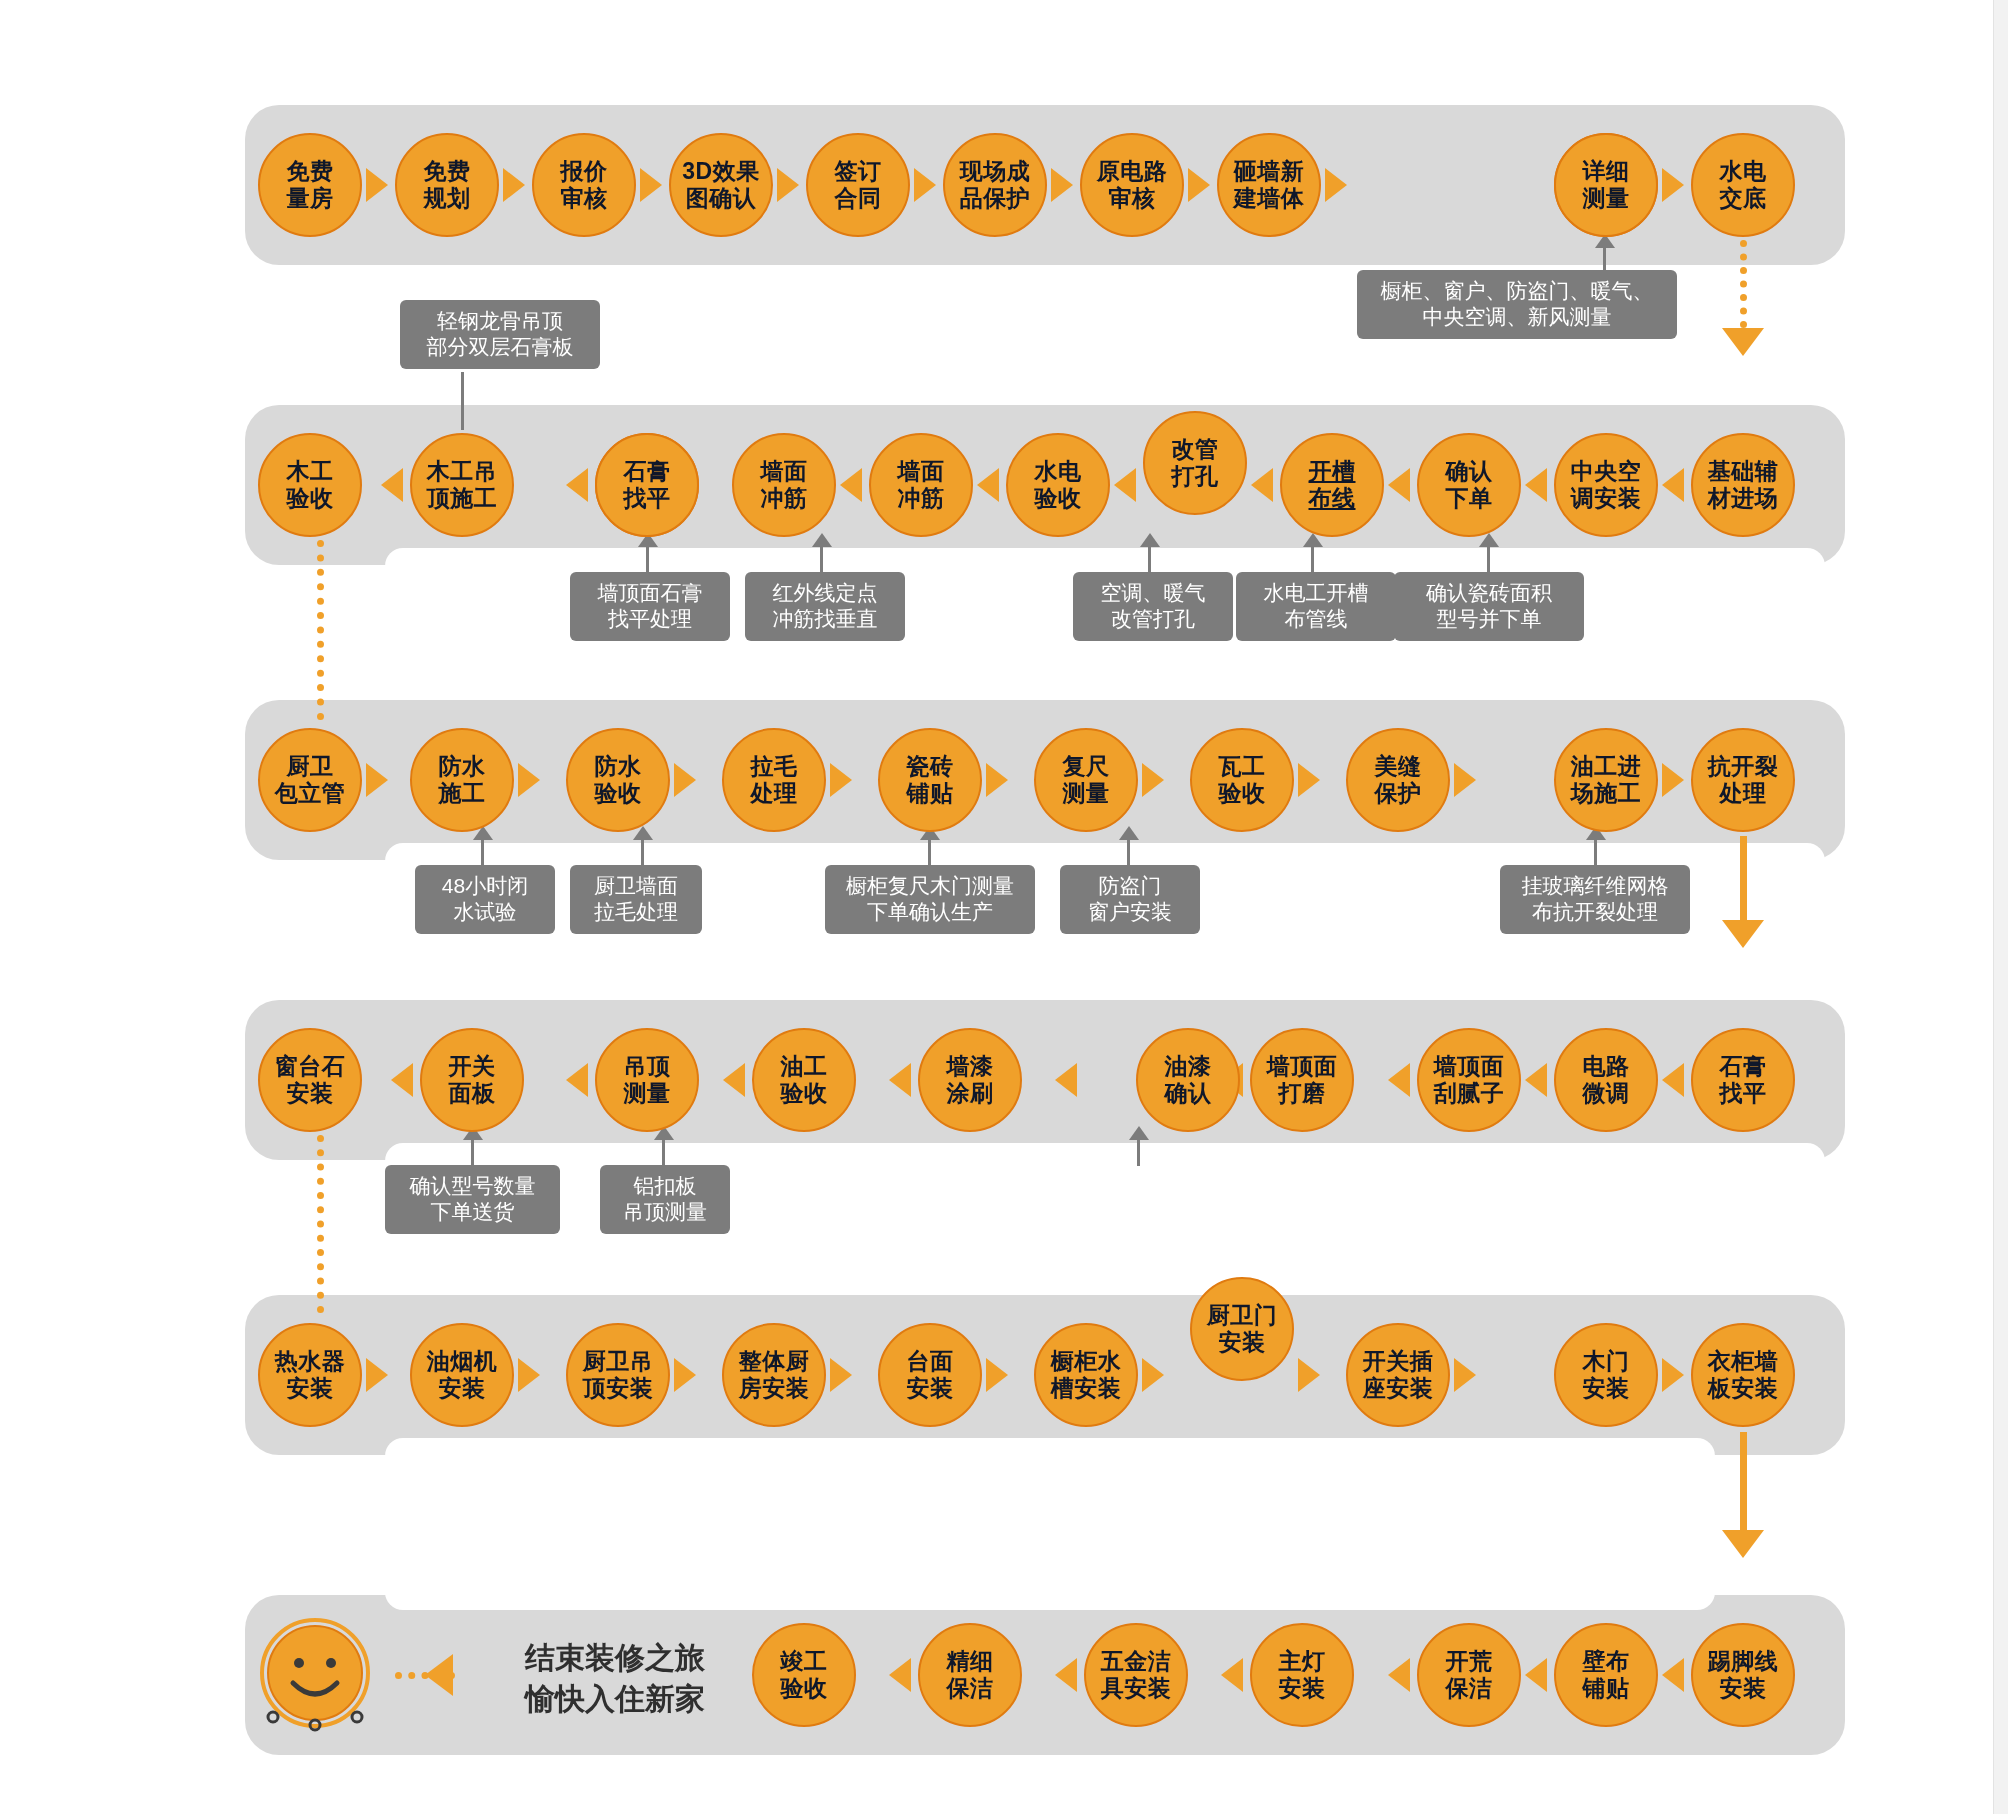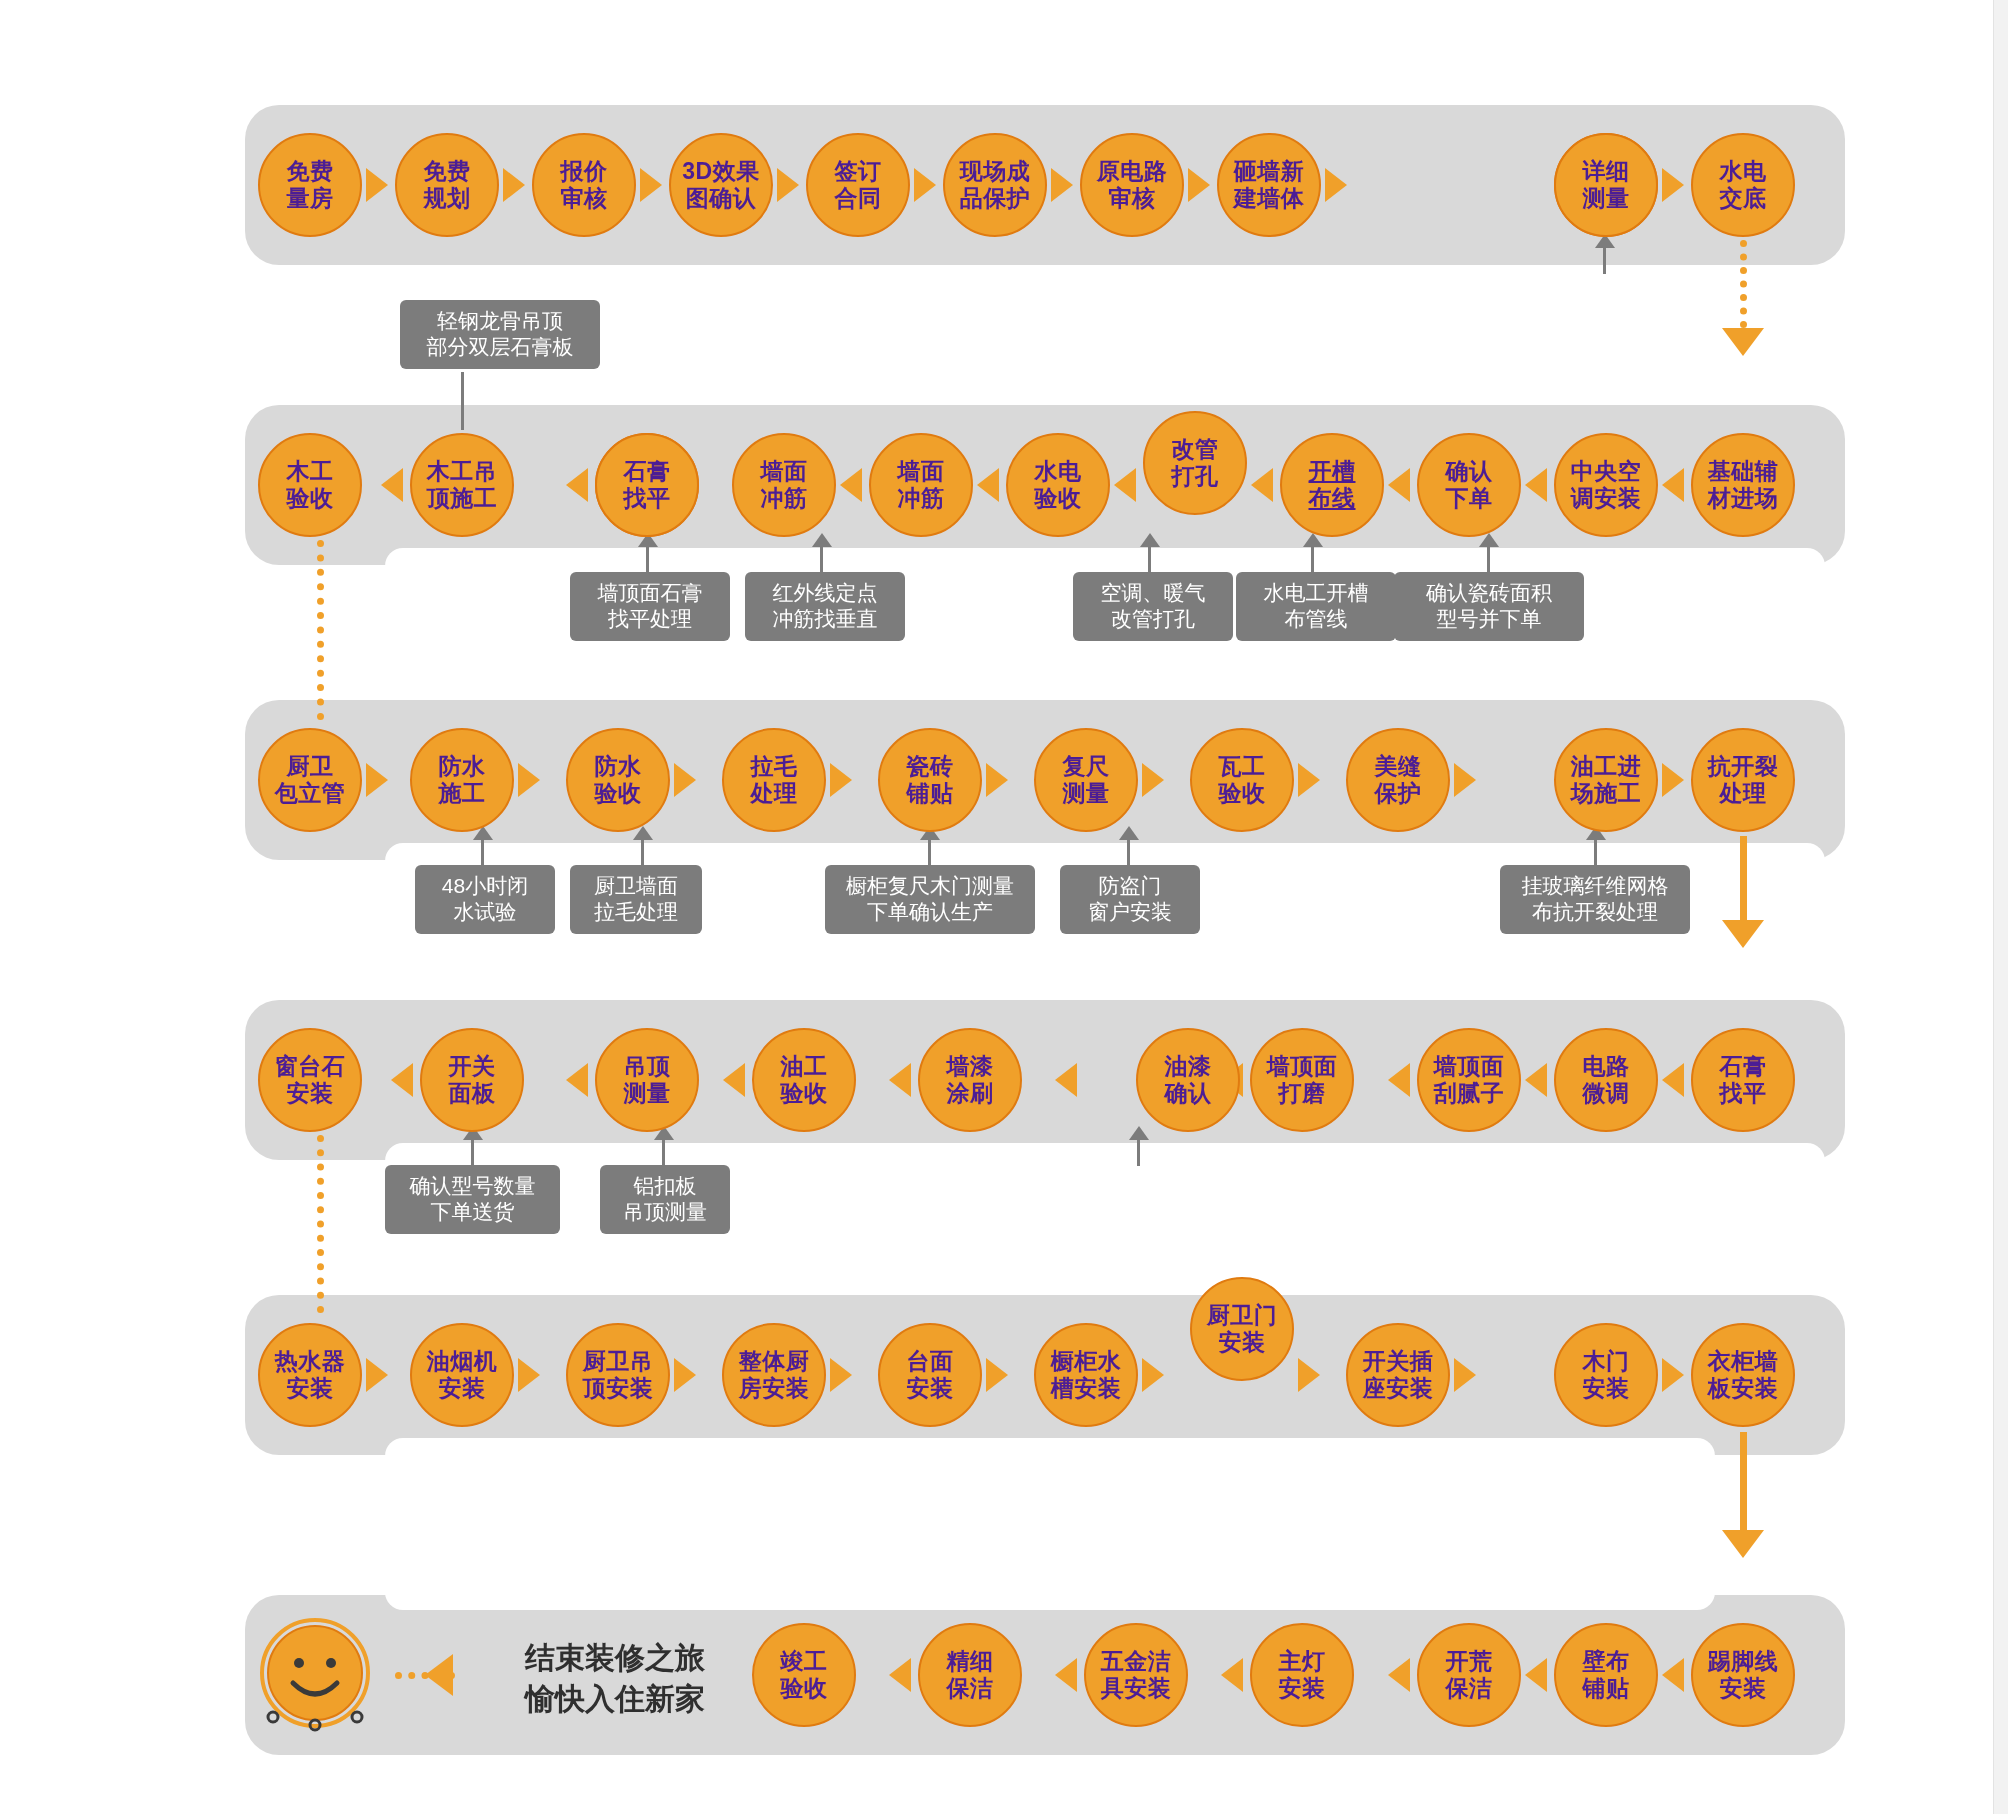--- a/index.html
+++ b/index.html
@@ -38,21 +38,21 @@
     width: 104px;
     height: 104px;
     border-radius: 50%;
     background: #f0a02a;
     border: 2px solid #e07b10;
     box-sizing: border-box;
     display: flex;
     align-items: center;
     justify-content: center;
     text-align: center;
-    color: #4c1d95;
+    color: #0f172a;
     font-size: 23px;
     line-height: 1.18;
     letter-spacing: 0.5px;
     font-weight: 700;
     z-index: 5;
   }
   .node span { display: block; white-space: pre-line; }
   
   .arrow-r, .arrow-l {
     position: absolute;
@@ -222,20 +222,22 @@
   <div class="node" style="left:1554px; top:133px;">
       <span>详细
 测量</span>
     </div>
   <div class="arrow-r" style="left:1662px; top:168px;"></div>
   <div class="node" style="left:1691px; top:133px;">
       <span>水电
 交底</span>
     </div>
 
+  <div class="note" style="left:1357px; top:270px; width:320px;"><span>橱柜、窗户、防盗门、暖气、
+中央空调、新风测量</span></div>
   <div class="note-line" style="left:1603px; top:248px; width:3px; height:26px;"></div>
   <div class="note-arrow-up" style="left:1595px; top:234px;"></div>
 
   <div class="dotted-v" style="left:1740px; top:240px; height:88px;"></div>
   <div class="big-arrow-d" style="left:1722px; top:328px;"></div>
 
   <div class="band-notch" style="left:385px; top:548px; width:1440px; height:150px;"></div>
 
   <div class="node" style="left:1691px; top:433px;">
       <span>基础辅

